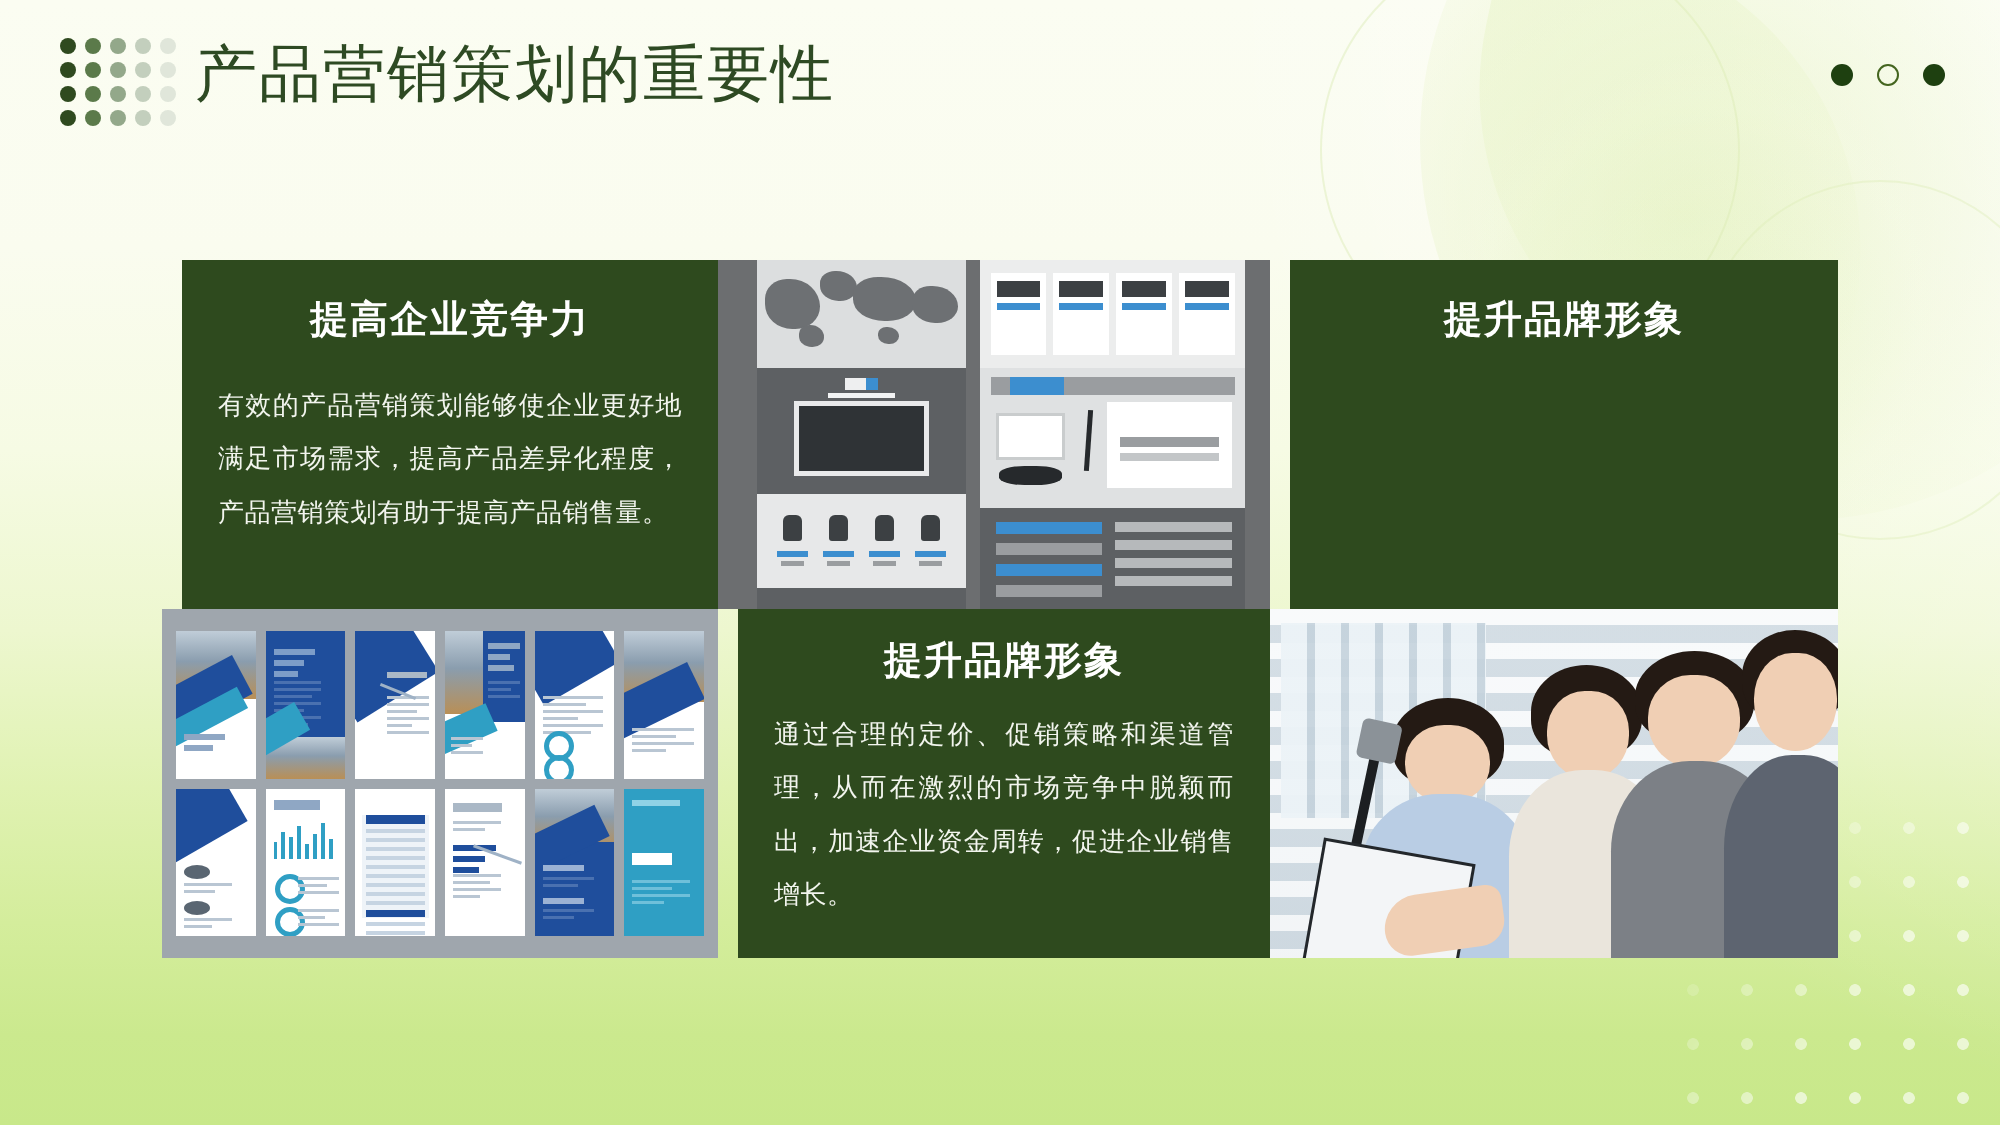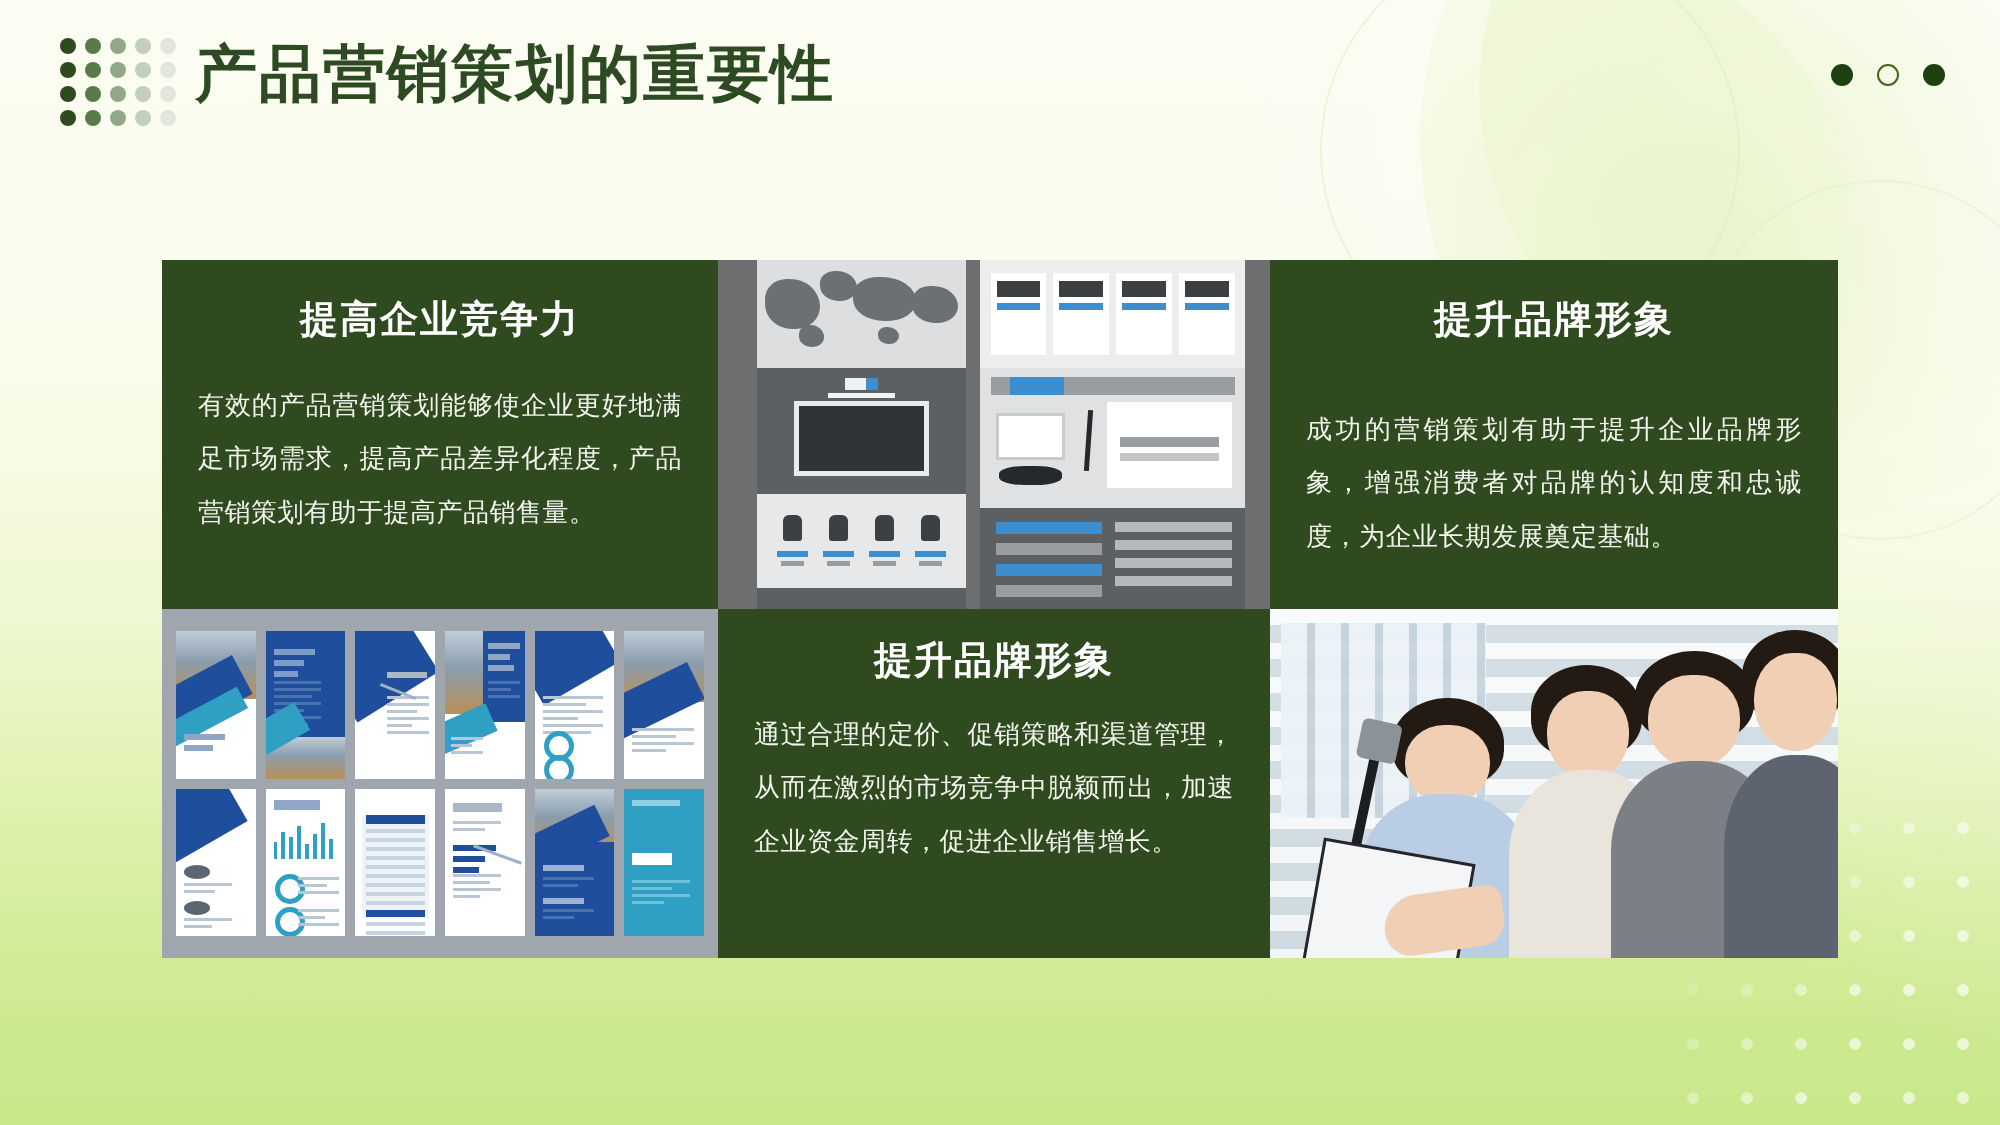--- a/index.html
+++ b/index.html
@@ -62,21 +62,21 @@
     width:340px; height:330px;
     background-image:radial-gradient(rgba(255,255,255,0.62) 5.5px, rgba(255,255,255,0) 6.2px);
     background-size:54px 54px;
     background-position:6px 6px;
     -webkit-mask-image:linear-gradient(125deg, rgba(0,0,0,0) 18%, rgba(0,0,0,1) 62%);
     mask-image:linear-gradient(125deg, rgba(0,0,0,0) 18%, rgba(0,0,0,1) 62%);
     pointer-events:none;
   }
 
   
-  .header { position:absolute; left:0; top:0; width:2000px; height:170px;font-weight:bold; }
+  .header { position:absolute; left:0; top:0; width:2000px; height:170px; }
 
   .dot-grid {
     position:absolute; left:60px; top:38px;
     display:grid;
     grid-template-columns:repeat(5, 25px);
     grid-template-rows:repeat(4, 24px);
   }
   .dot-grid i { width:16px; height:16px; border-radius:50%; display:block; }
 
   .slide-title {
@@ -99,21 +99,21 @@
     position:absolute;
     left:162px; top:260px;
     width:1676px; height:698px;
     display:grid;
     grid-template-columns:556px 552px 568px;
     grid-template-rows:349px 349px;
   }
   .cell { position:relative; overflow:hidden; }
 
   
-  .card { background:#2e4a1e; color:#fff; padding:26px 36px 24px; }
+  .card { background:#2e4a1e; color:#fff; padding:26px 36px 24px;margin-left:20px; }
   .card-title {
     text-align:center;
     font-size:38px;
     font-weight:bold;
     letter-spacing:2px;
     color:#ffffff;
     margin-top:8px;
   }
   .card-body {
     margin-top:34px;
@@ -370,21 +370,20 @@
               <i></i>
               <i></i>
               <i></i>
             </span>
         </div>
       </div>
     </div>
 
     <div class="cell card card--brand">
       <div class="card-title">提升品牌形象</div>
-      <div class="card-body">成功的营销策划有助于提升企业品牌形象，增强消费者对品牌的认知度和忠诚度，为企业长期发展奠定基础。</div>
     </div>
 
     <div class="cell mock-broch">
       <div class="bro-grid" id="broGrid">
           <div class="pg">
             <span class="city" style="left:0;top:0;width:100%;height:46%"></span>
             <span class="blue" style="left:-30%;top:30%;width:120%;height:30%;transform:rotate(-28deg)"></span>
             <span class="cyan" style="left:-30%;top:52%;width:120%;height:16%;transform:rotate(-28deg)"></span>
             <span class="hd" style="top:70%">
               <i></i>

